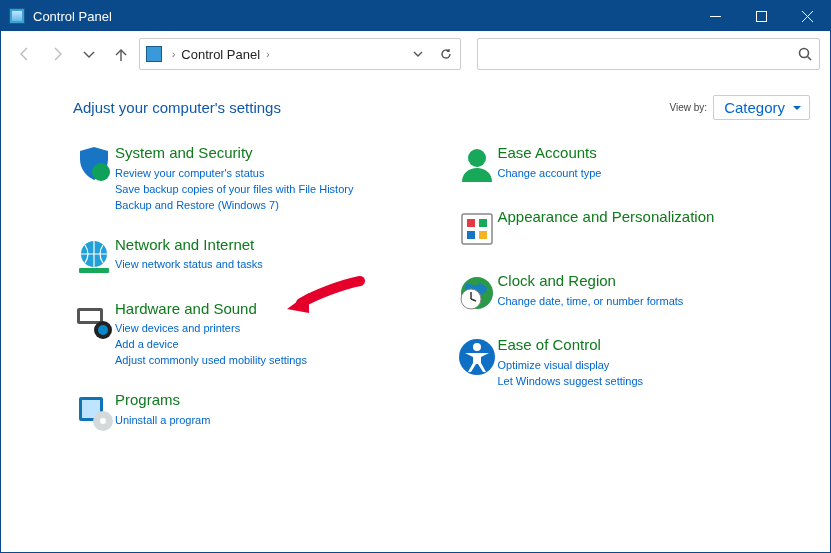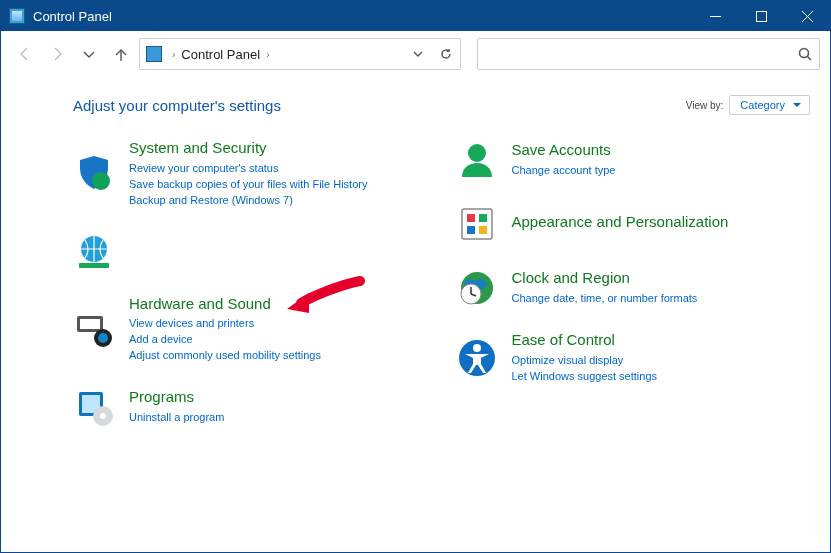--- a/index.html
+++ b/index.html
@@ -25,25 +25,25 @@
 .addr-btn svg{width:12px;height:12px;stroke:#555;stroke-width:1.4;fill:none}
 .searchbox{flex:1;height:30px;border:1px solid #ccc;display:flex;align-items:center;border-radius:2px;margin-left:12px}
 .searchbox input{flex:1;border:none;outline:none;font-size:13px;padding:0 8px;color:#666;background:transparent}
 .searchbox .search-btn{width:28px;height:28px;display:flex;align-items:center;justify-content:center}
 .searchbox svg{width:14px;height:14px;stroke:#555;stroke-width:1.6;fill:none}
 
 .content{flex:1;padding:18px 20px 10px 72px;overflow:auto}
 .head-row{display:flex;align-items:center;margin-bottom:24px}
 .head-row h1{font-size:15px;font-weight:400;color:#1059a8;margin:0;flex:1}
 .viewby{font-size:10px;color:#444;margin-right:6px}
-.viewby-dd{border:1px solid #ccc;padding:3px 24px 3px 10px;font-size:11px;color:#0066cc;border-radius:2px;position:relative}
+.viewby-dd{border:1px solid #ccc;padding:3px 24px 3px 10px;font-size:15px;color:#0066cc;border-radius:2px;position:relative}
 .viewby-dd:after{content:"";position:absolute;right:8px;top:50%;margin-top:-2px;border:4px solid transparent;border-top-color:#0066cc}
 .cols{display:flex;gap:28px}
 .col{flex:1;min-width:0}
-.cat{display:flex;gap:14px;margin-bottom:22px;align-items:center}
+.cat{display:flex;margin-bottom:22px;align-items:flex-start}
 .cat .ico{width:42px;height:42px;flex:0 0 42px}
 .cat h2{font-size:15px;font-weight:400;color:#0e7a1c;margin:0 0 3px 0;line-height:1.25}
 .cat h2.link{cursor:pointer}
 .cat .link-line{font-size:11px;color:#0066cc;line-height:1.45;cursor:pointer;display:block}
 
 .arrow-annot{position:absolute;left:284px;top:272px;pointer-events:none}
 .arrow-annot svg{width:80px;height:50px}
 
 .ic-shield{fill:#1875c4}
 .ic-shield2{fill:#0fa05a}
@@ -161,20 +161,24 @@
         </div>
 
         <div class="cat">
           <div class="ico">
             <svg viewBox="0 0 42 42">
                 <circle cx="21" cy="18" r="13" class="ic-net"></circle>
                 <path d="M8 18h26M21 5v26M12 9c4 6 4 12 0 18M30 9c-4 6-4 12 0 18" stroke="#fff" stroke-width="1.2" fill="none"></path>
                 <rect x="6" y="32" width="30" height="5" rx="1" fill="#18a85a"></rect>
               </svg>
           </div>
+          <div>
+            <h2 class="link">Network and Internet</h2>
+            <span class="link-line">View network status and tasks</span>
+          </div>
         </div>
 
         <div class="cat">
           <div class="ico">
             <svg viewBox="0 0 42 42">
                 <rect x="4" y="8" width="26" height="16" rx="2" class="ic-hw"></rect>
                 <rect x="7" y="11" width="20" height="10" fill="#fff"></rect>
                 <circle cx="30" cy="30" r="9" fill="#222"></circle>
                 <circle cx="30" cy="30" r="5" fill="#0a88cc"></circle>
               </svg>
@@ -206,21 +210,21 @@
       <div class="col">
 
         <div class="cat">
           <div class="ico">
             <svg viewBox="0 0 42 42">
                 <circle cx="21" cy="14" r="9" class="ic-user1"></circle>
                 <path d="M6 38c0-9 7-14 15-14s15 5 15 14z" class="ic-user2"></path>
               </svg>
           </div>
           <div>
-            <h2 class="link">Save Accounts</h2>
+            <h2 class="link">Ease Accounts</h2>
             <span class="link-line">Change account type</span>
           </div>
         </div>
 
         <div class="cat">
           <div class="ico">
             <svg viewBox="0 0 42 42">
                 <rect x="6" y="6" width="30" height="30" rx="2" fill="#fff" stroke="#888" stroke-width="1.5"></rect>
                 <rect x="11" y="11" width="8" height="8" fill="#e63946"></rect>
                 <rect x="23" y="11" width="8" height="8" fill="#18a85a"></rect>

